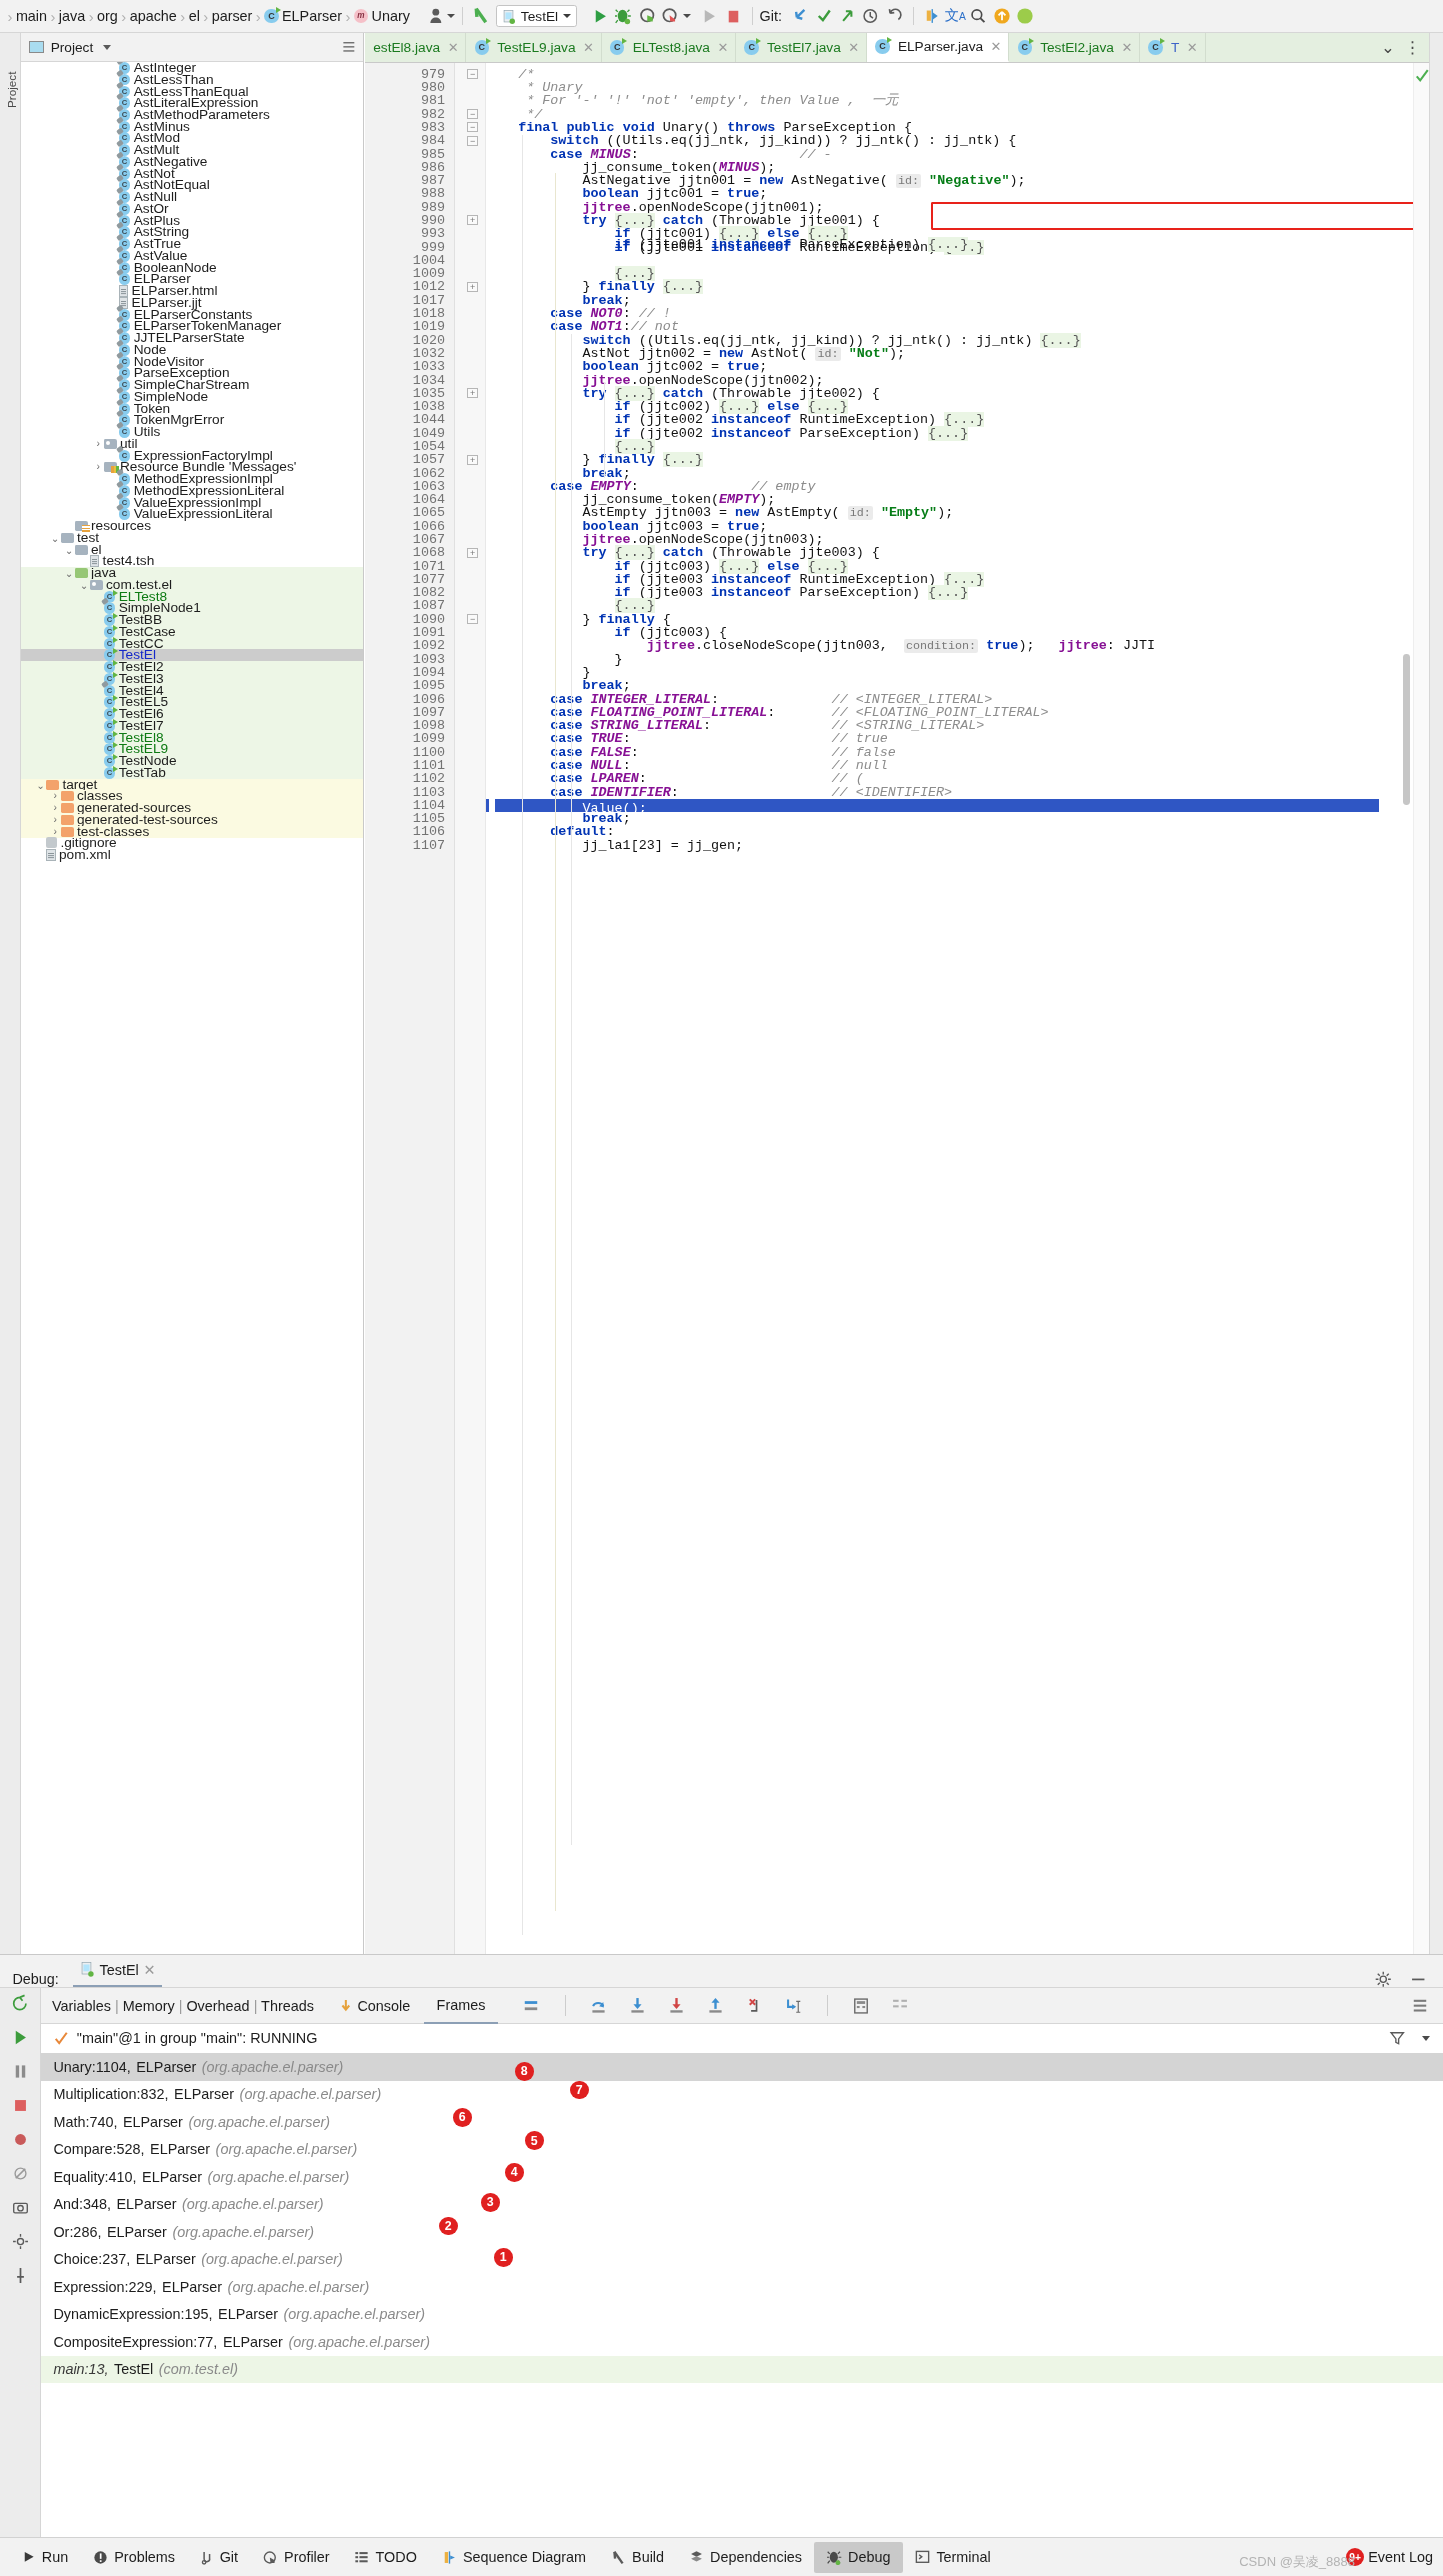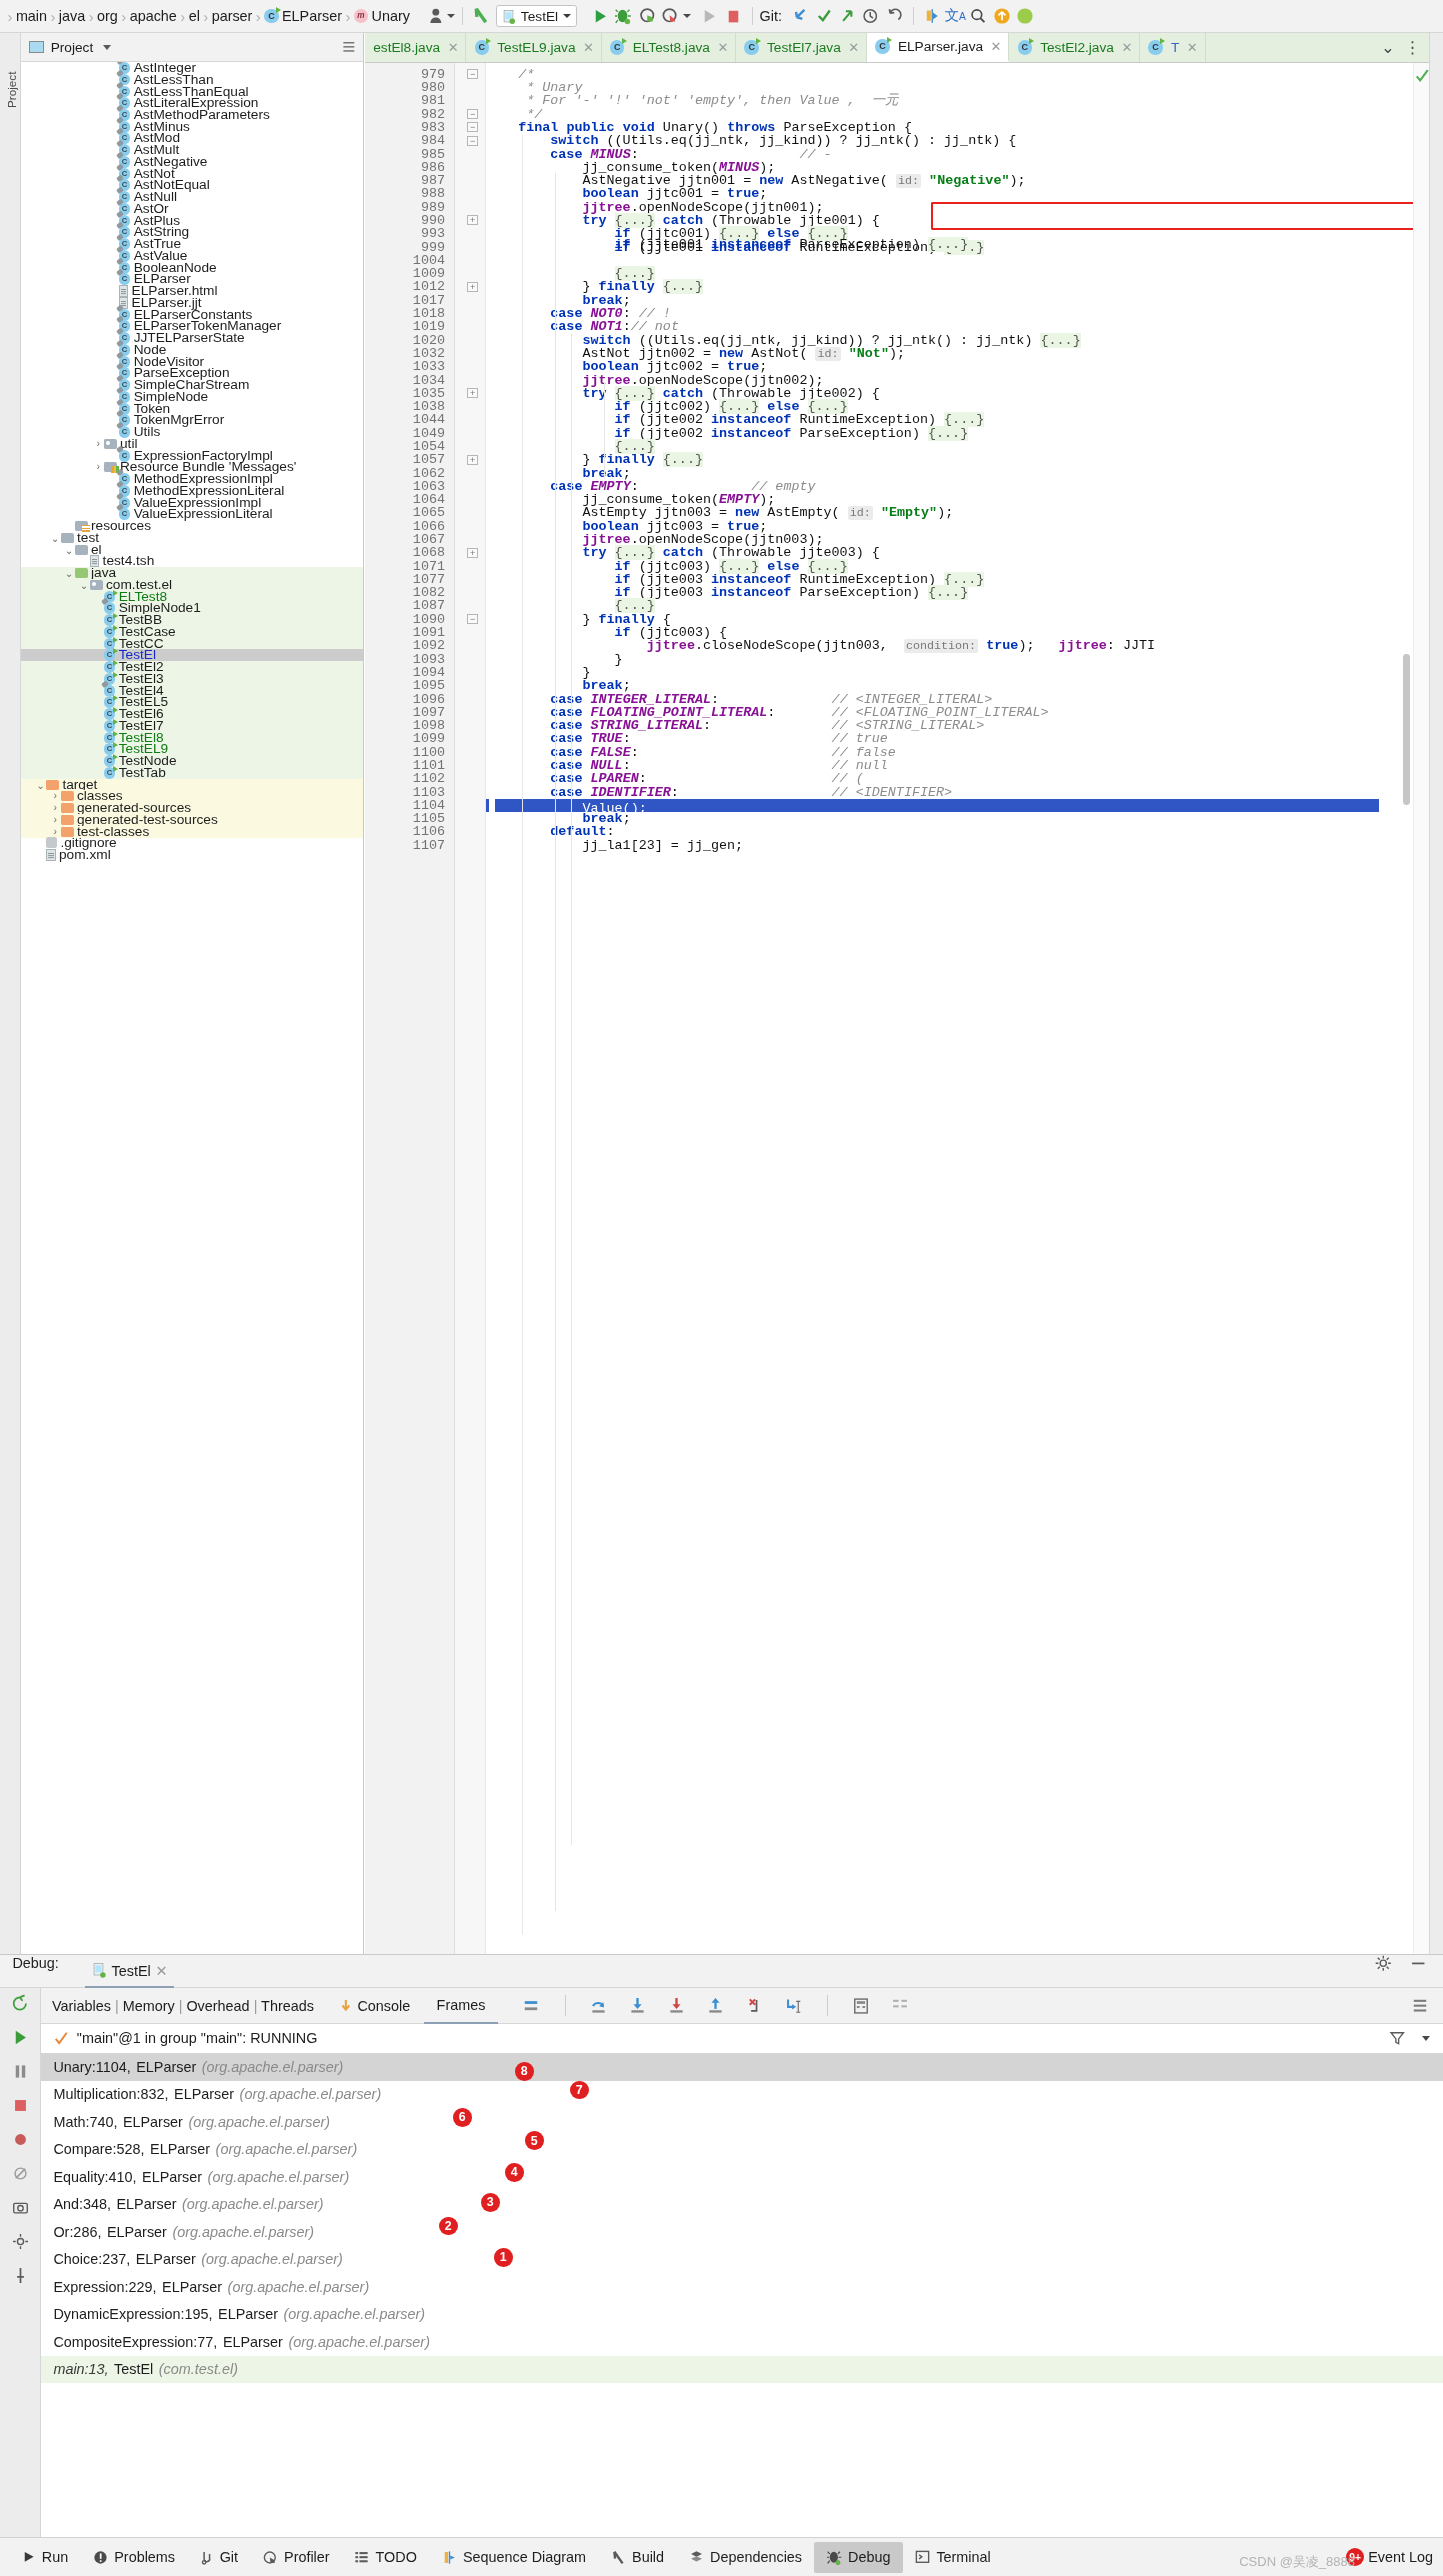--- a/index.html
+++ b/index.html
@@ -180,21 +180,21 @@
   }
   #edmark { position:absolute; right:0; top:0; width:16.5px; height:100%; background:#fafafa; border-left:0.7px solid #eee;}
 
   
   #debugpanel {
     position:absolute; left:0; top:1954px; width:1444px; height:583px;
     background:#ffffff; border-top:0.7px solid #c9c9c9;
   }
   #dbg-title {
     height:33px; background:#f2f2f2; border-bottom:0.7px solid #d6d6d6;
-    display:flex; align-items:flex-start; padding-left:12.4px; gap:26px;
+    display:flex; align-items:flex-end; padding-left:12.4px; gap:14px;
   }
   #dbg-title .lbl { font-size:14.4px; }
   .dbgtab {
     display:flex; align-items:center; gap:4.8px; height:33px; padding:0 6.9px;
     border-bottom:2.1px solid #8c9fb5; font-size:14.4px;
   }
   #dbg-title .gear { margin-left:auto; margin-right:18px; display:flex; gap:18px; }
   #dbg-toolbar {
     position:absolute; left:41px; top:33px; width:1403px; height:36px;
     background:#f2f2f2; border-bottom:0.7px solid #d6d6d6; display:flex; align-items:center; gap:14px;

